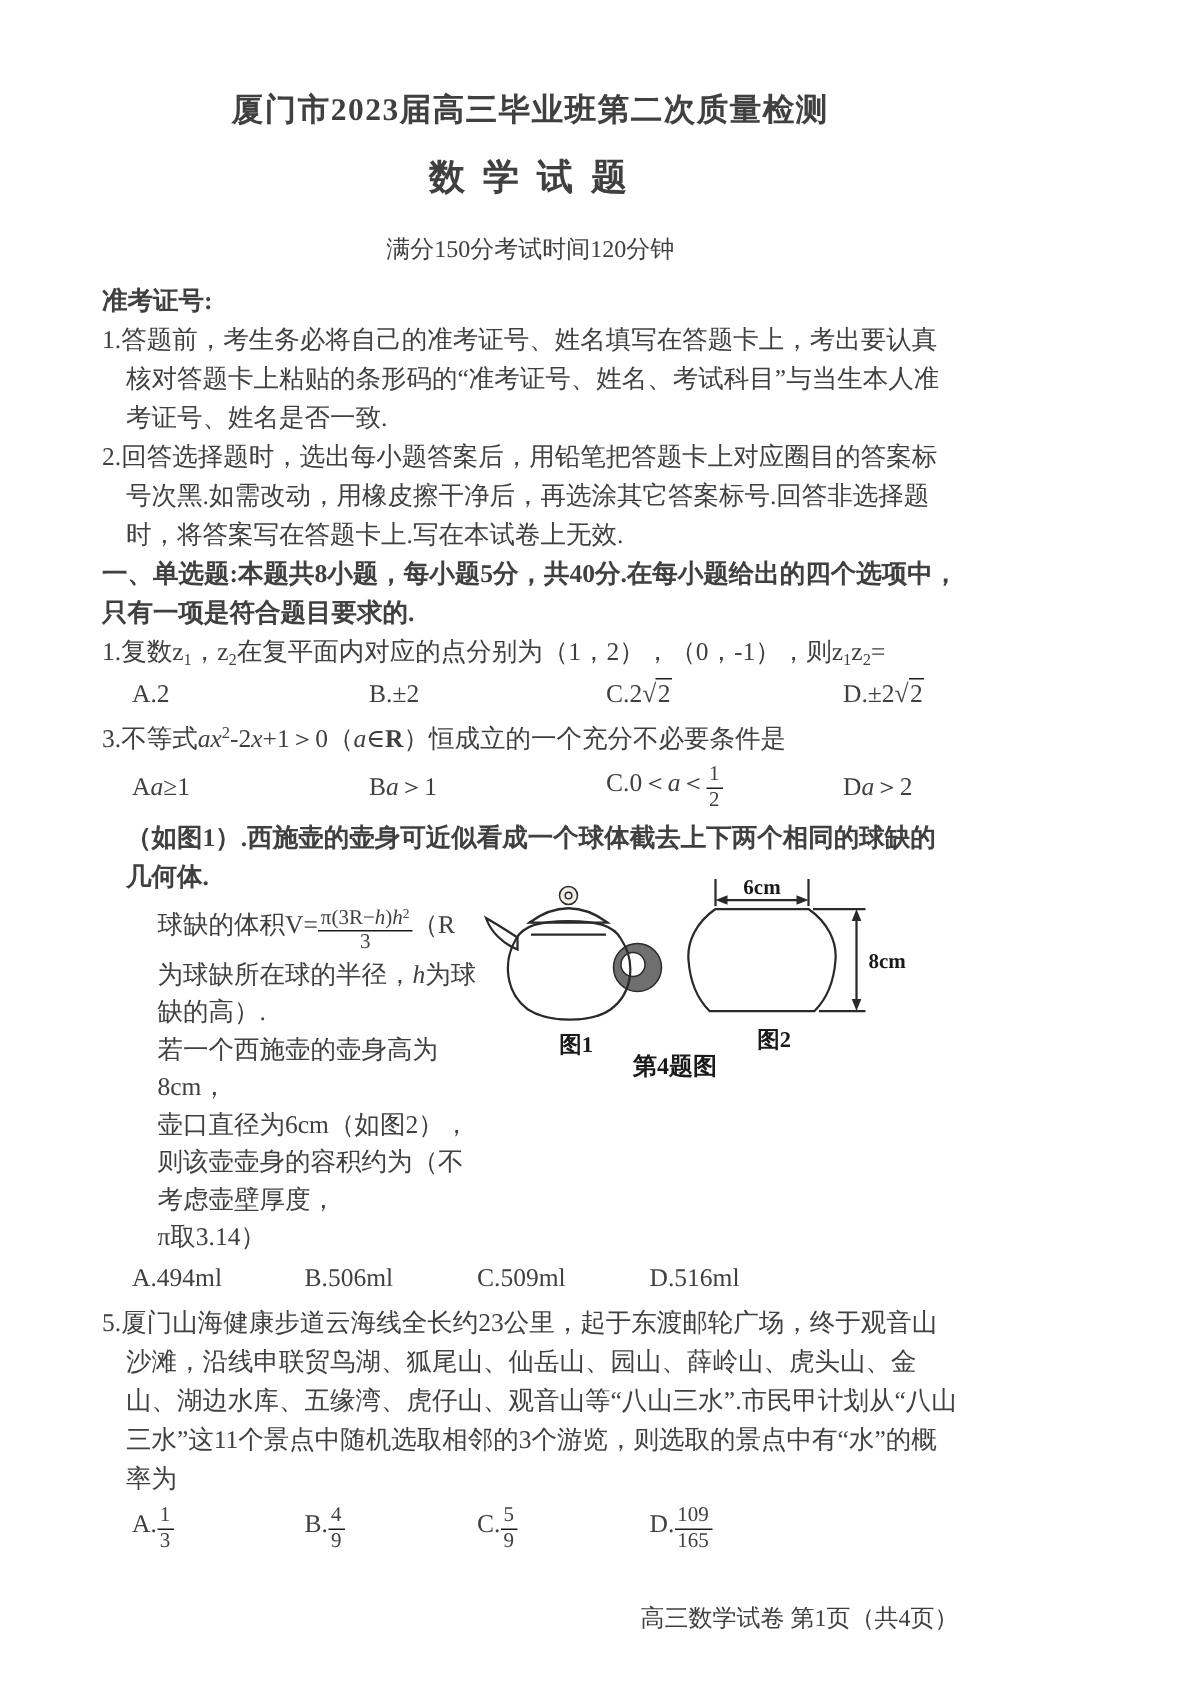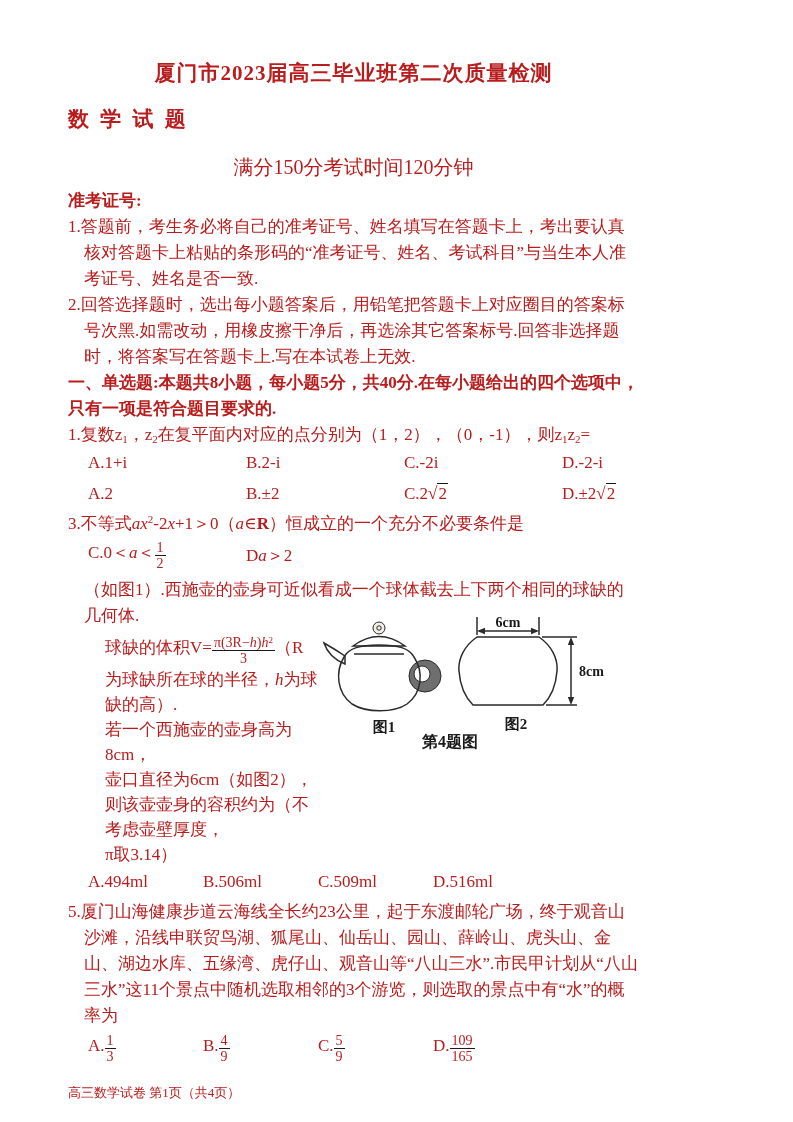--- a/index.html
+++ b/index.html
@@ -1,29 +1,29 @@
 <!DOCTYPE html>
 <html><head>
 <meta charset="utf-8">
 <style>
   * { box-sizing: border-box; }
   html,body { margin:0; padding:0; background:#ffffff; }
   .page {
     width:705px; height:1122px; background:#ffffff; overflow:hidden;
     font-family:"Liberation Serif","DejaVu Serif",serif;
-    color:#b91c1c; position:relative;
+    color:#404040; position:relative;
   }
   .content { padding:60px 66px 0 68px; font-size:17px; line-height:26px; }
   .title { margin:0; text-align:center; font-size:21px; font-weight:bold; line-height:1.25; letter-spacing:1px; }
-  .subject { margin:20px 0 0; font-size:21px; font-weight:bold; letter-spacing:3px; }
-  .info { margin-top:22px; text-align:center; font-size:20px; }
+  .subject { margin:20px 0 0; text-align:center; font-size:24px; font-weight:bold; letter-spacing:3px; }
+  .info { margin-top:22px; text-align:center; font-size:16px; }
   .notice-head { margin-top:8px; font-weight:bold; }
   p { margin:0; }
   .hang { padding-left:16px; text-indent:-16px;font-family:Liberation Serif, serif; }
-  .cont { padding-left:16px; }
+  .cont { padding-left:16px;font-weight:bold; }
   .sec { font-weight:bold; }
   .opts { display:flex; align-items:center; padding-left:20px; margin:1px 0 3px; min-height:28px; }
   .opts .opt { display:inline-block; }
   .opts.wide .opt { width:158px; }
   .opts.narrow .opt { width:115px; }
   .opts .opt:last-child { width:auto; }
   sub, sup { font-size:11px; line-height:0; }
   sup { vertical-align:6px; }
   sub { vertical-align:-3px; }
   .fr { display:inline-block; vertical-align:-10px; text-align:center; line-height:1.05; font-size:14px; }
@@ -35,56 +35,52 @@
   .q4left { width:340px;margin-left:37px; }
   .q4left .ln { line-height:25px; }
   .q4left .ln.formula { line-height:38px; }
   .q4fig { width:317px; margin-top:-14px; margin-left:0; }
   .fig line, .fig path { stroke:#2a2a2a; stroke-width:1.5; fill:none; }
   .fig polygon { fill:#2a2a2a; stroke:none; }
   .fig text { fill:#1a1a1a; font-family:"Liberation Serif","DejaVu Serif",serif; }
   .fig .dimtxt { font-size:14px; font-weight:bold; }
   .fig .figlab { font-size:15px; font-weight:bold; }
   .fig .figcap { font-size:16px; font-weight:bold; }
-  .footer { text-align:left; font-size:13px; margin-top:12px; }
+  .footer { text-align:right; font-size:16px; margin-top:29px; }
   i { font-style:italic; }
 </style>
 </head>
 <body>
 
 <div class="page">
   <div class="content">
 
     <h1 class="title">厦门市2023届高三毕业班第二次质量检测</h1>
     <h2 class="subject">数 学 试 题</h2>
     <div class="info">满分150分考试时间120分钟</div>
 
     <div class="notice-head">准考证号:</div>
     <p class="hang">1.答题前，考生务必将自己的准考证号、姓名填写在答题卡上，考出要认真核对答题卡上粘贴的条形码的“准考证号、姓名、考试科目”与当生本人准考证号、姓名是否一致.</p>
     <p class="hang">2.回答选择题时，选出每小题答案后，用铅笔把答题卡上对应圈目的答案标号次黑.如需改动，用橡皮擦干净后，再选涂其它答案标号.回答非选择题时，将答案写在答题卡上.写在本试卷上无效.</p>
 
     <p class="sec">一、单选题:本题共8小题，每小题5分，共40分.在每小题给出的四个选项中，只有一项是符合题目要求的.</p>
 
     <p class="stem">1.复数z<sub>1</sub>，z<sub>2</sub>在复平面内对应的点分别为（1，2），（0，-1），则z<sub>1</sub>z<sub>2</sub>=</p>
-    <div class="opts wide">
-      <span class="opt">A.1+i</span>
-      <span class="opt">B.2-i</span>
-      <span class="opt">C.-2i</span>
-      <span class="opt">D.-2-i</span>
-    </div>
 
     <div class="opts wide">
       <span class="opt">A.2</span>
       <span class="opt">B.±2</span>
       <span class="opt">C.2<span class="sq">√<span class="rd">2</span></span></span>
       <span class="opt">D.±2<span class="sq">√<span class="rd">2</span></span></span>
     </div>
 
     <p class="stem">3.不等式<i>ax</i><sup>2</sup>-2<i>x</i>+1＞0（<i>a</i>∈<b>R</b>）恒成立的一个充分不必要条件是</p>
     <div class="opts wide" style="min-height:36px;">
+      <span class="opt">A<i>a</i>≥1</span>
+      <span class="opt">B<i>a</i>＞1</span>
       <span class="opt">C.0＜<i>a</i>＜<span class="fr"><span class="nu">1</span><span class="de">2</span></span></span>
       <span class="opt">D<i>a</i>＞2</span>
     </div>
 
     <p class="stem cont">（如图1）.西施壶的壶身可近似看成一个球体截去上下两个相同的球缺的几何体.</p>
 
     <div class="q4cols">
       <div class="q4left">
         <p class="ln formula">球缺的体积V=<span class="fr"><span class="nu">π(3R−<i>h</i>)<i>h</i><sup>2</sup></span><span class="de">3</span></span>（R</p>
         <p class="ln">为球缺所在球的半径，<i>h</i>为球缺的高）.</p>

